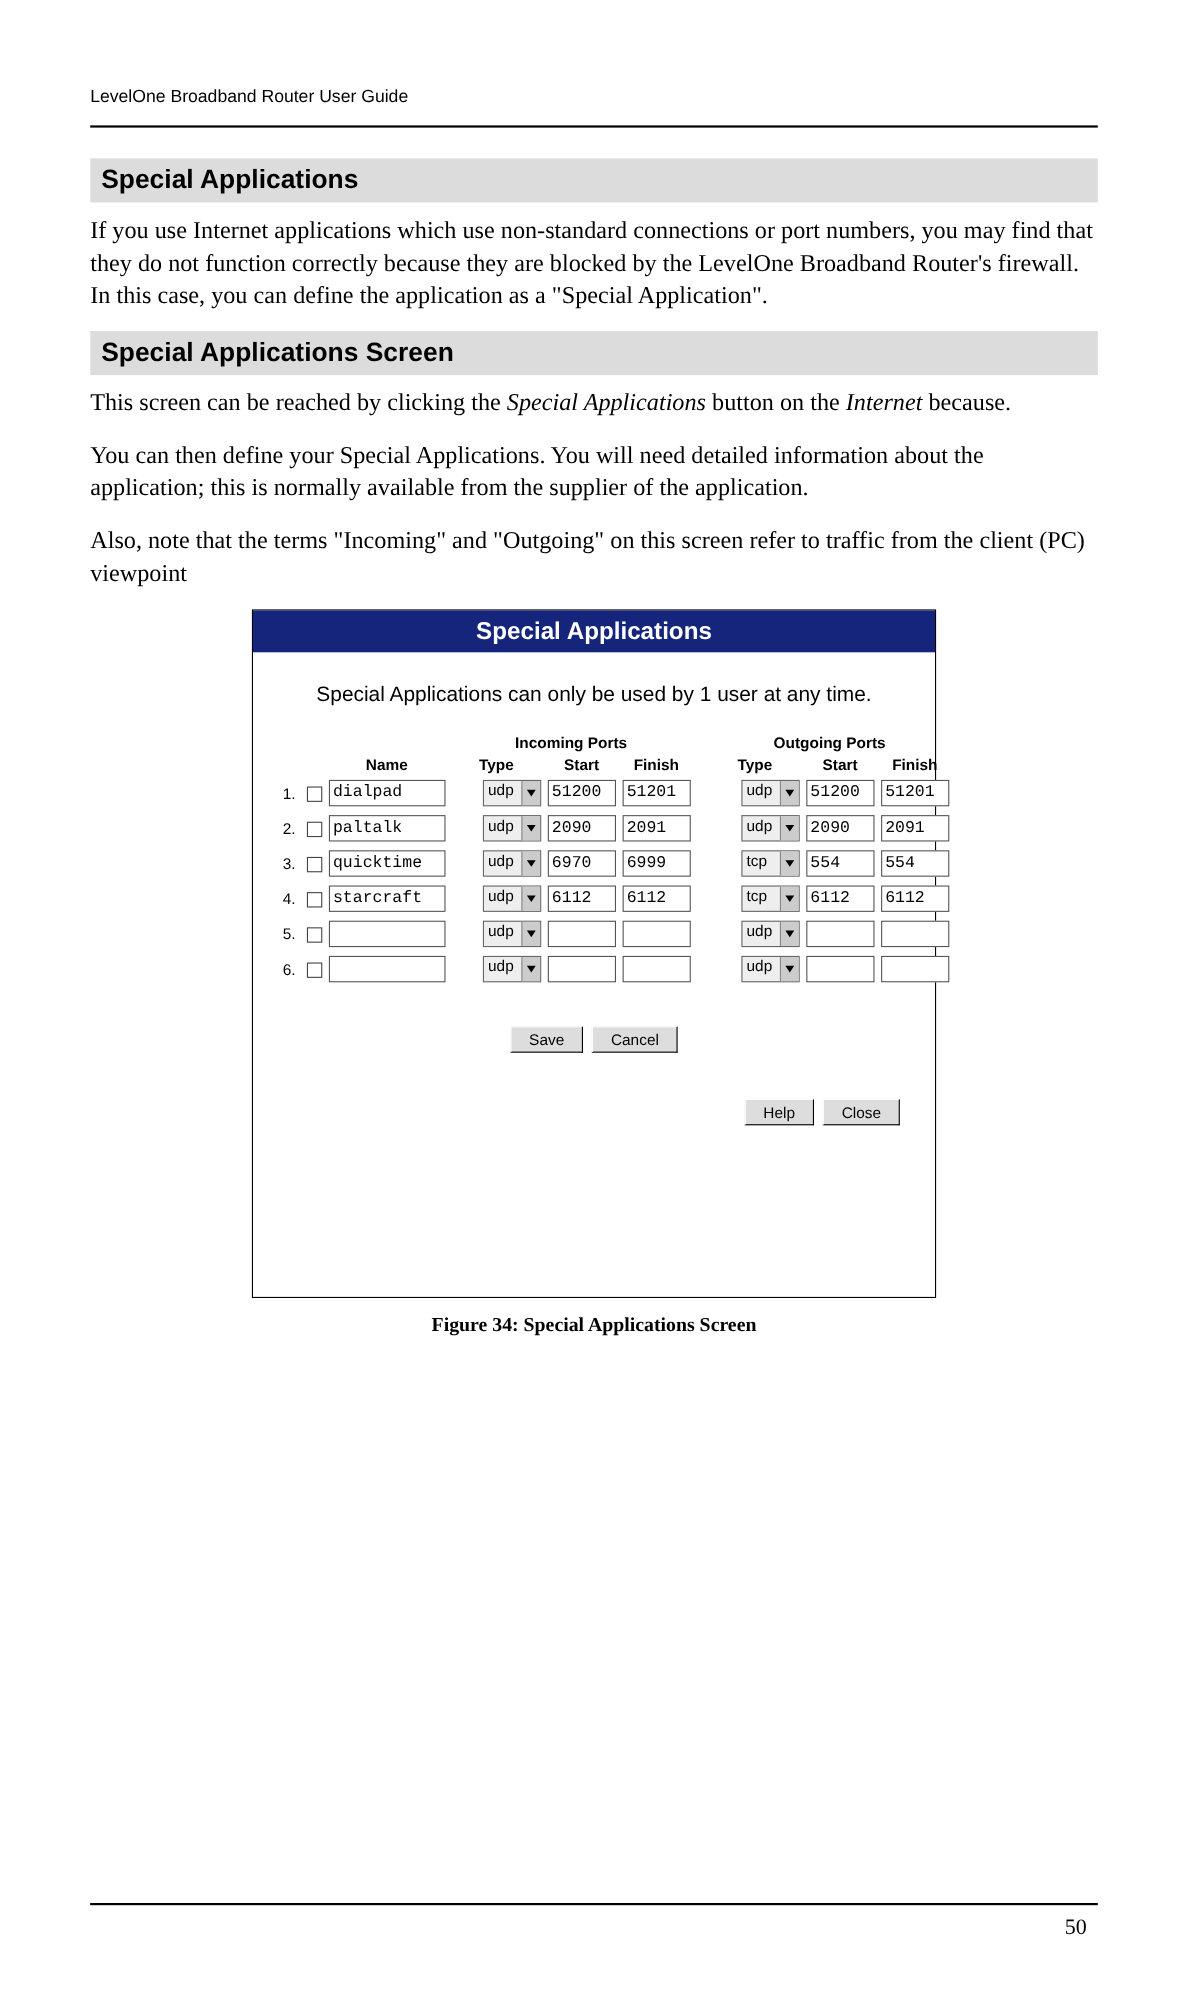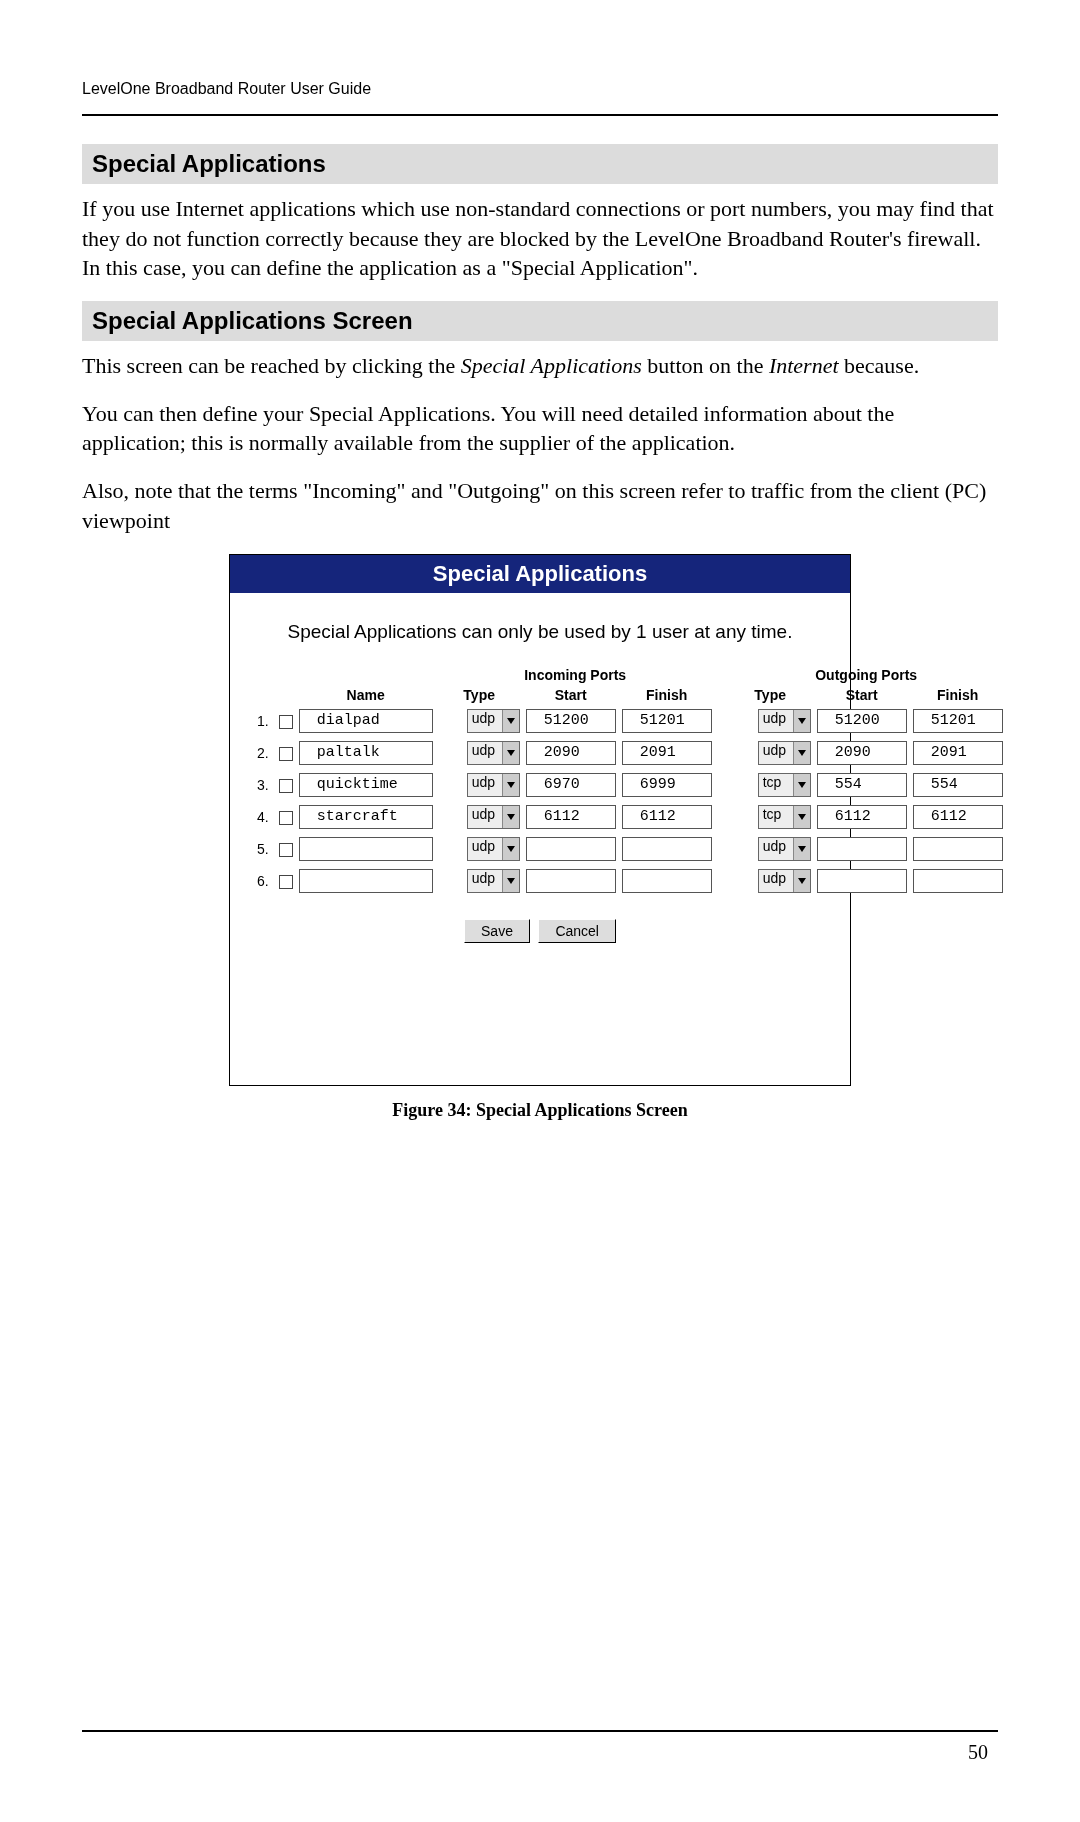--- a/index.html
+++ b/index.html
@@ -84,21 +84,21 @@
     background:#fff;
     vertical-align:middle;
     margin-left:4px;
   }
   .txt {
     font-family: "Courier New", monospace;
     font-size: 15px;
     border: 1px solid #555;
     background: #fff;
     height: 20px;
-    padding: 1px 17px;
+    padding: 1px 3px;
     box-sizing: content-box;
   }
   .txt.name { width: 98px; }
   .txt.port { width: 54px; }
   .sel {
     display:inline-flex;
     align-items:flex-start;
     border:1px solid #666;
     background:#eee;
     height:22px;
@@ -123,21 +123,21 @@
   .btnrow-right { text-align:right; padding-right:6px; margin-top:10px; }
   .winbtn {
     display:inline-block;
     font-family: Arial, sans-serif;
     font-size:14px;
     background:#ddd;
     border:1px solid #000;
     border-top-color:#fff;
     border-left-color:#fff;
     padding:3px 16px;
-    margin:2px 2px;
+    margin:16px 2px;
   }
   .caption {
     text-align:center;
     font-weight:bold;
     font-size:18px;
     margin-top:14px;
   }
   .footer-line {
     position:absolute;
     left:82px; right:82px;
@@ -307,20 +307,24 @@
               <td><input class="txt port" value="" style=""></td>
               <td><input class="txt port" value="" style=""></td>
             </tr>
           </tbody>
       </table>
 
       <div class="btnrow">
         <span class="winbtn">Save</span>
         <span class="winbtn">Cancel</span>
       </div>
+      <div class="btnrow-right">
+        <span class="winbtn">Help</span>
+        <span class="winbtn">Close</span>
+      </div>
     </div>
   </div>
 
   <div class="caption">Figure 34: Special Applications Screen</div>
 
   <div class="footer-line"></div>
   <div class="page-num">50</div>
 </div>
 
 </body></html>

